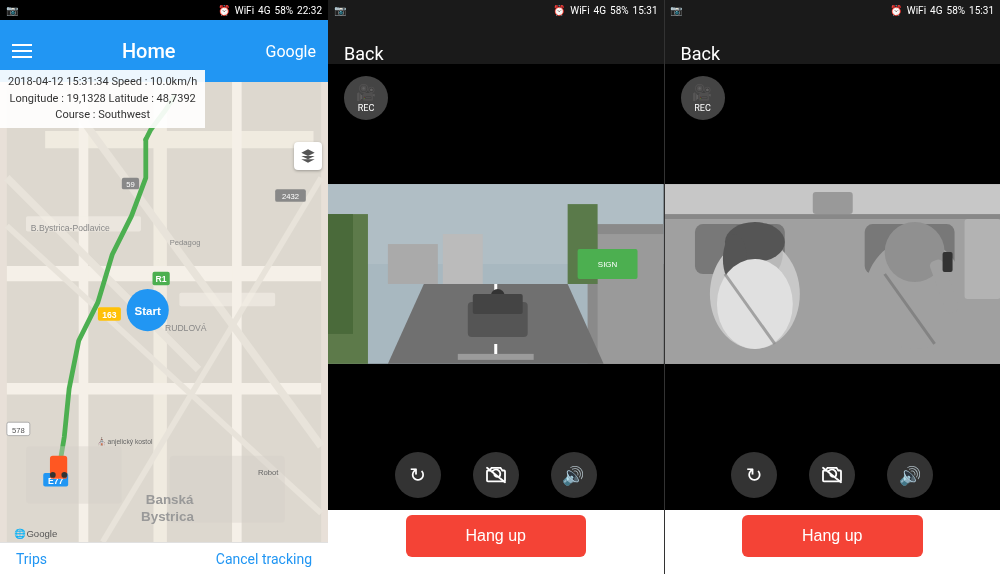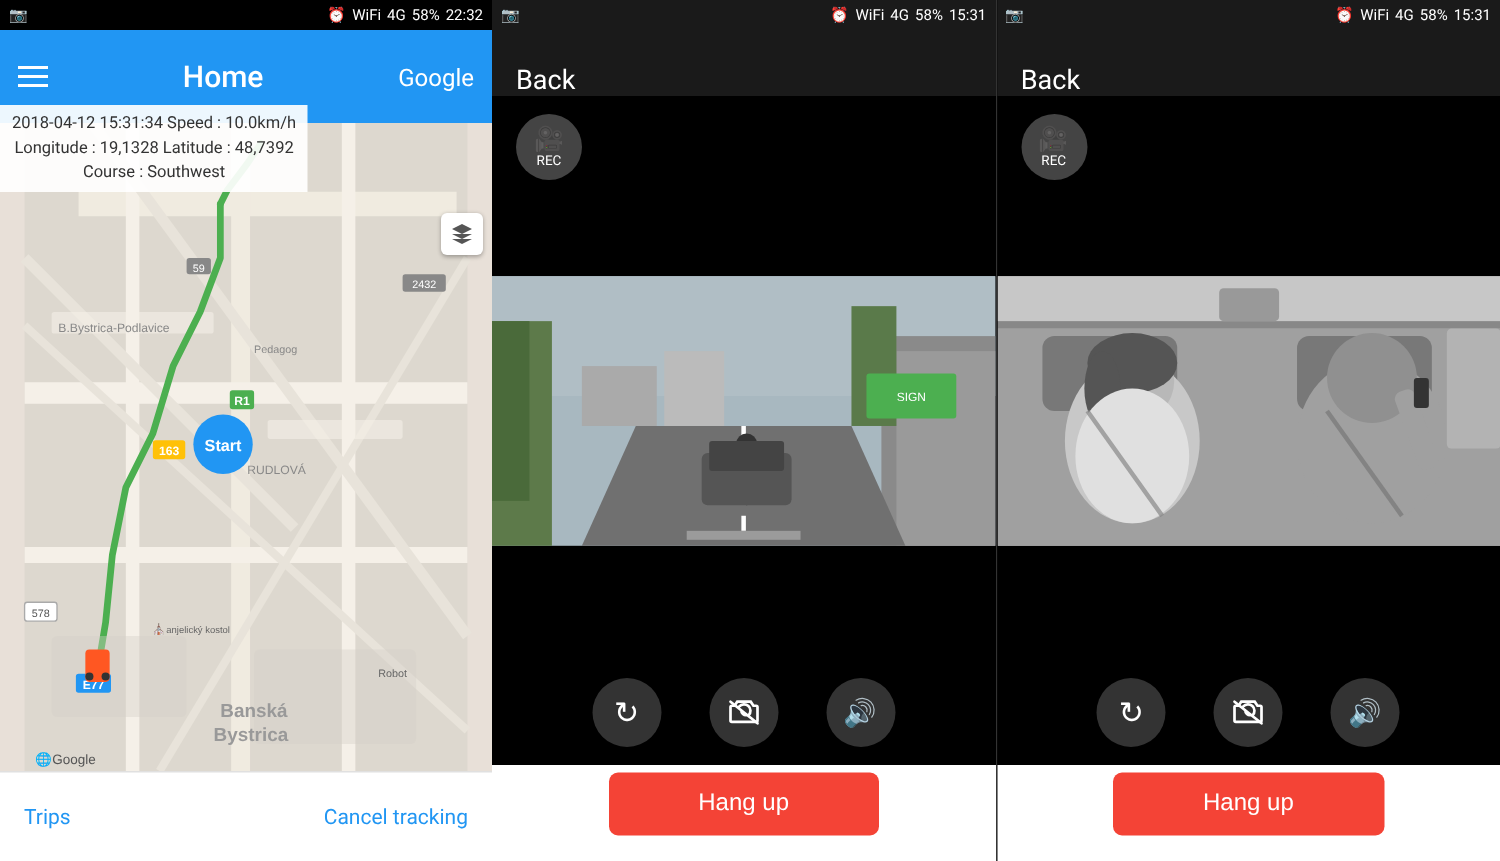--- a/index.html
+++ b/index.html
@@ -100,21 +100,21 @@
       border-radius: 4px;
       display: flex;
       align-items: center;
       justify-content: center;
       font-size: 14px;
       cursor: pointer;
       box-shadow: 0 1px 3px rgba(0,0,0,0.3);
     }
 
     .bottom-bar {
-      height: 60px;
+      height: 32px;
       background: #fff;
       display: flex;
       align-items: center;
       justify-content: space-between;
       padding: 0 16px;
       border-top: 1px solid #e0e0e0;
     }
     .bottom-bar a {
       color: #2196F3;
       font-size: 14px;

